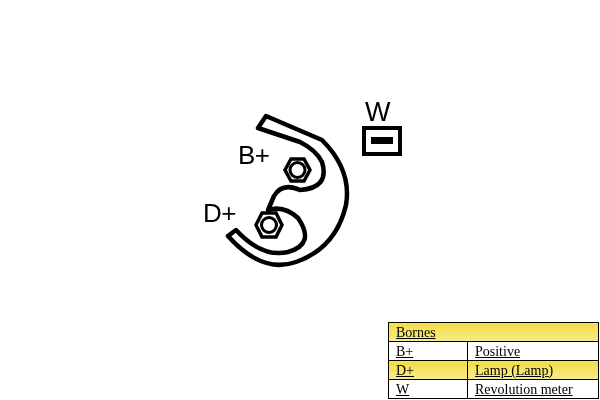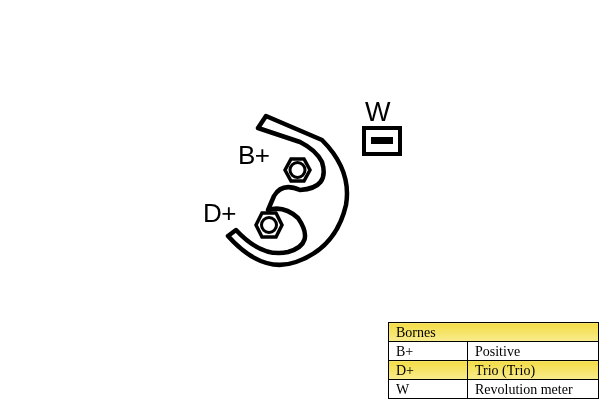--- a/index.html
+++ b/index.html
@@ -35,20 +35,21 @@
 
     .legend {
       position: absolute;
       left: 388px;
       top: 322px;
       width: 211px;
       border-collapse: collapse;
       font-family: "Liberation Serif", "DejaVu Serif", serif;
       font-size: 14px;
       color: #000;
+      text-decoration: underline;
     }
     .legend td {
       border: 1px solid #000;
       padding: 0 7px;
       height: 18px;
       line-height: 17px;
       white-space: nowrap;
     }
     .legend tr.hl td {
       background: linear-gradient(to bottom, #f3dc48 0%, #f6e56c 55%, #f8ec8e 100%);
@@ -104,21 +105,21 @@
     <tbody>
         <tr class="hl">
       <td colspan="2">Bornes</td>
     </tr>
     <tr>
       <td class="code">B+</td>
       <td>Positive</td>
     </tr>
     <tr class="hl">
       <td class="code">D+</td>
-      <td>Trio (Trio)</td>
+      <td>Lamp (Lamp)</td>
     </tr>
     <tr>
       <td class="code">W</td>
       <td>Revolution meter</td>
     </tr>
   </tbody>
     </table>
 
 </div>
 

